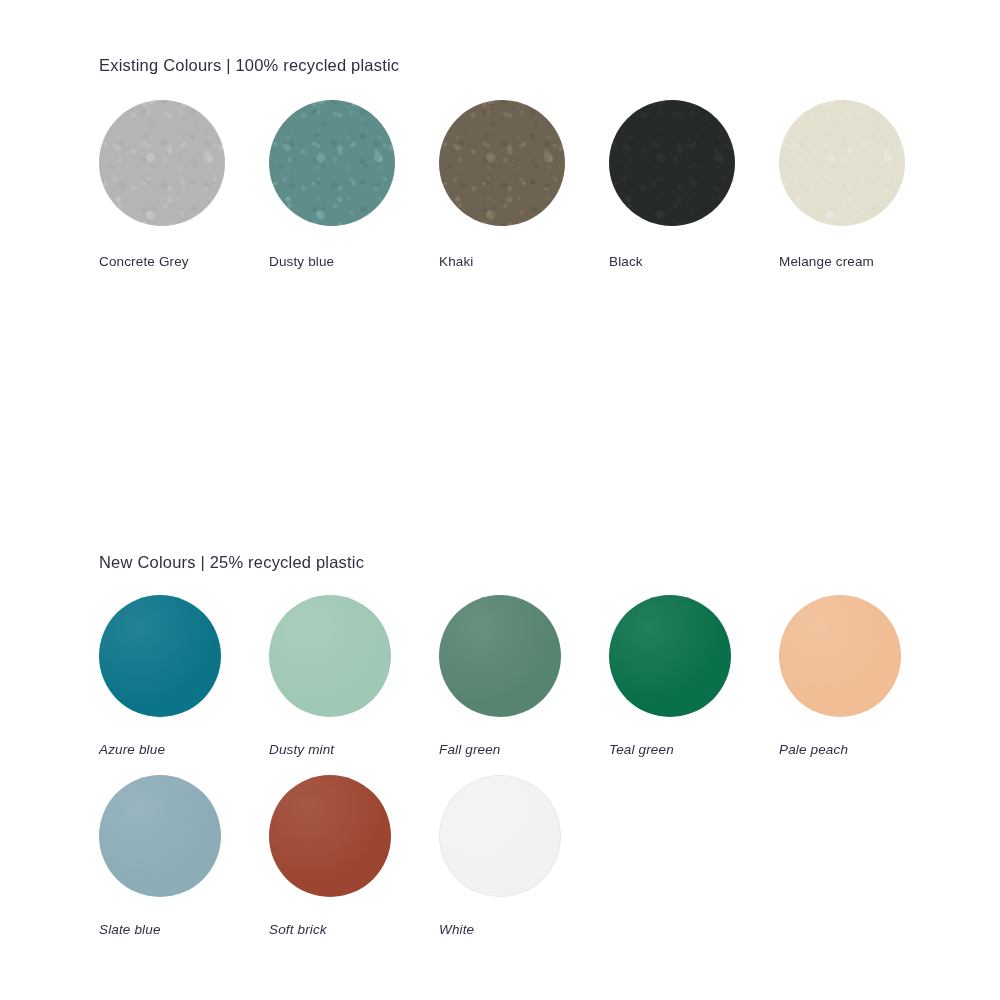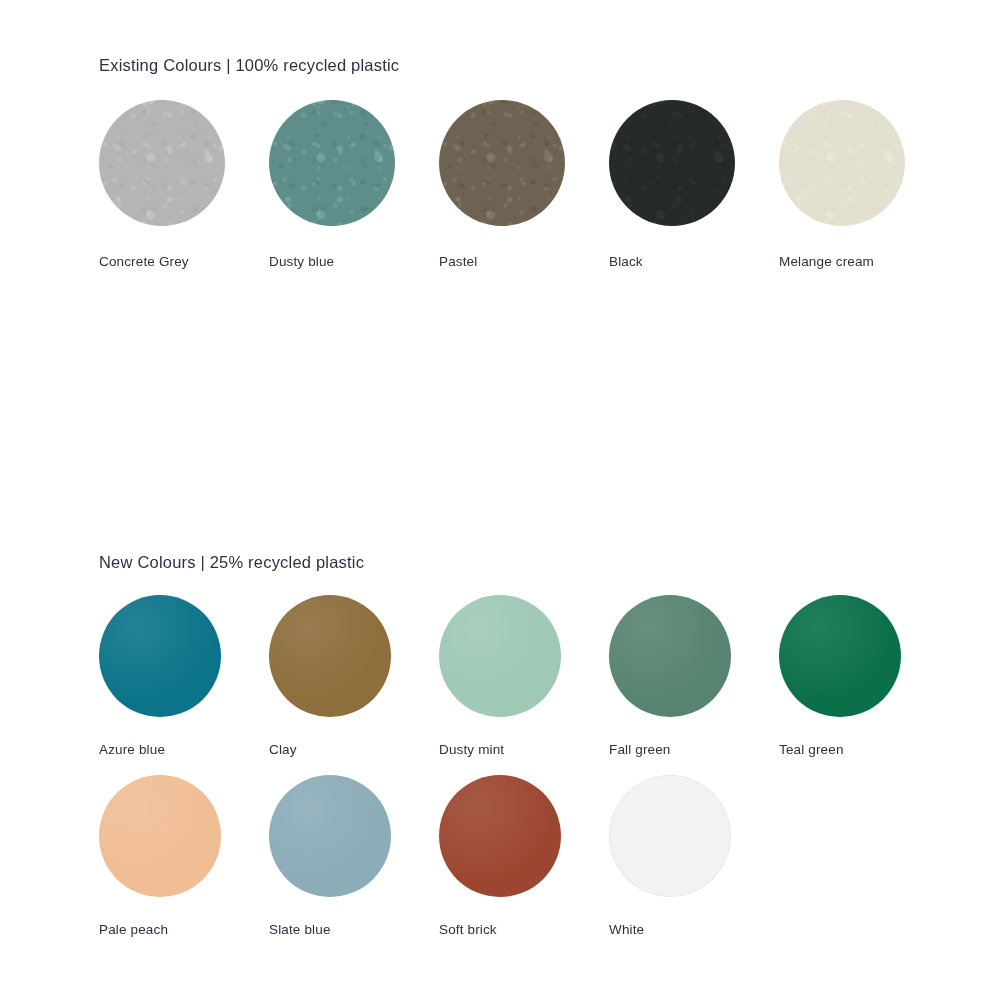--- a/index.html
+++ b/index.html
@@ -59,21 +59,21 @@
     margin-top: 23px;
   }
 
   .swatch-cell {
     width: 170px;
     display: flex;
     flex-direction: column;
     align-items: flex-start;
   }
   .swatch-grid.existing .swatch-cell { height: 190px; }
-  .swatch-grid.new      .swatch-cell { height: 180px; }
+  .swatch-grid.new      .swatch-cell { height: 180px; font-style: italic; }
 
   
   .disc-wrap {
     position: relative;
     width: 126px;
     height: 126px;
   }
   .swatch-grid.new .disc-wrap {
     width: 122px;
     height: 122px;
@@ -148,21 +148,21 @@
         <div class="swatch-cell">
           <div class="disc-wrap">
             <div class="disc textured" style="background: rgb(95, 141, 138);"></div>
           </div>
           <div class="swatch-label">Dusty blue</div>
         </div>
         <div class="swatch-cell">
           <div class="disc-wrap">
             <div class="disc textured" style="background: rgb(110, 99, 82);"></div>
           </div>
-          <div class="swatch-label">Pastel</div>
+          <div class="swatch-label">Khaki</div>
         </div>
         <div class="swatch-cell">
           <div class="disc-wrap">
             <div class="disc textured" style="background: rgb(39, 42, 42);"></div>
           </div>
           <div class="swatch-label">Black</div>
         </div>
         <div class="swatch-cell">
           <div class="disc-wrap">
             <div class="disc textured" style="background: rgb(228, 224, 208);"></div>
@@ -176,26 +176,20 @@
     <h2 class="section-heading">New Colours | 25% recycled plastic</h2>
     <div class="swatch-grid new">
         <div class="swatch-cell">
           <div class="disc-wrap">
             <div class="disc flat" style="background: rgb(12, 116, 137);"></div>
           </div>
           <div class="swatch-label">Azure blue</div>
         </div>
         <div class="swatch-cell">
           <div class="disc-wrap">
-            <div class="disc flat" style="background: rgb(141, 110, 60);"></div>
-          </div>
-          <div class="swatch-label">Clay</div>
-        </div>
-        <div class="swatch-cell">
-          <div class="disc-wrap">
             <div class="disc flat" style="background: rgb(159, 200, 181);"></div>
           </div>
           <div class="swatch-label">Dusty mint</div>
         </div>
         <div class="swatch-cell">
           <div class="disc-wrap">
             <div class="disc flat" style="background: rgb(87, 132, 112);"></div>
           </div>
           <div class="swatch-label">Fall green</div>
         </div>

